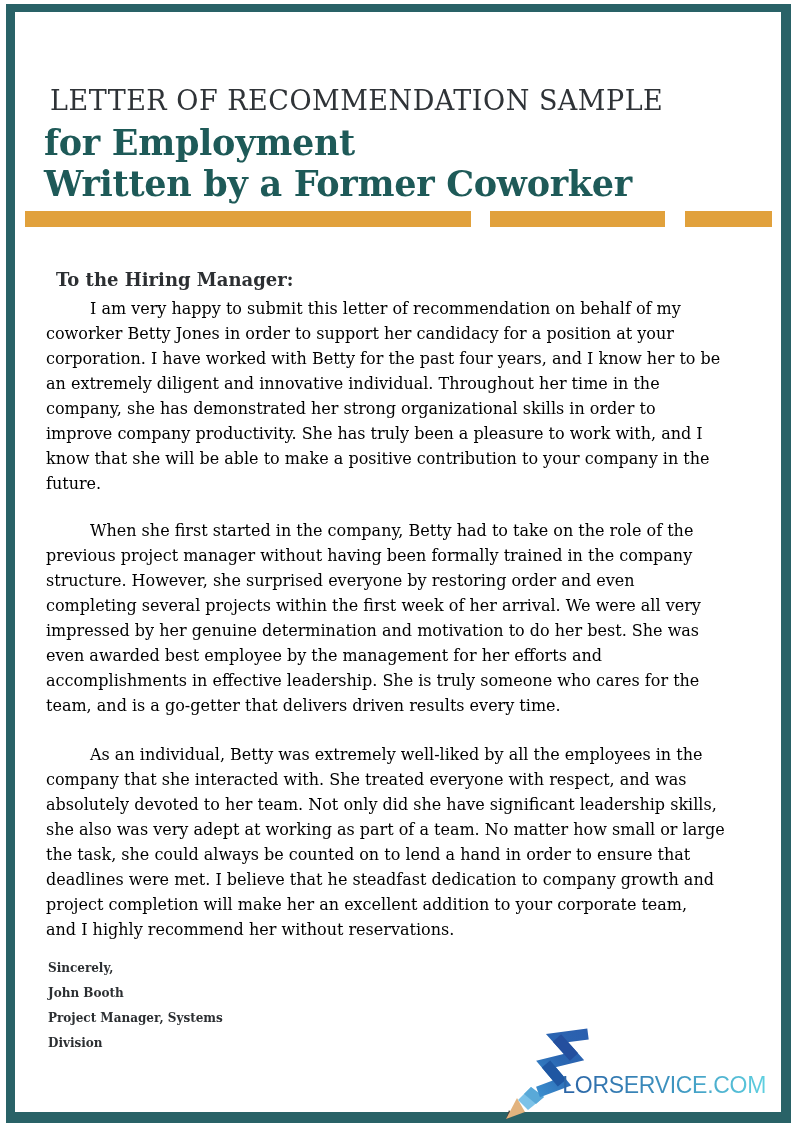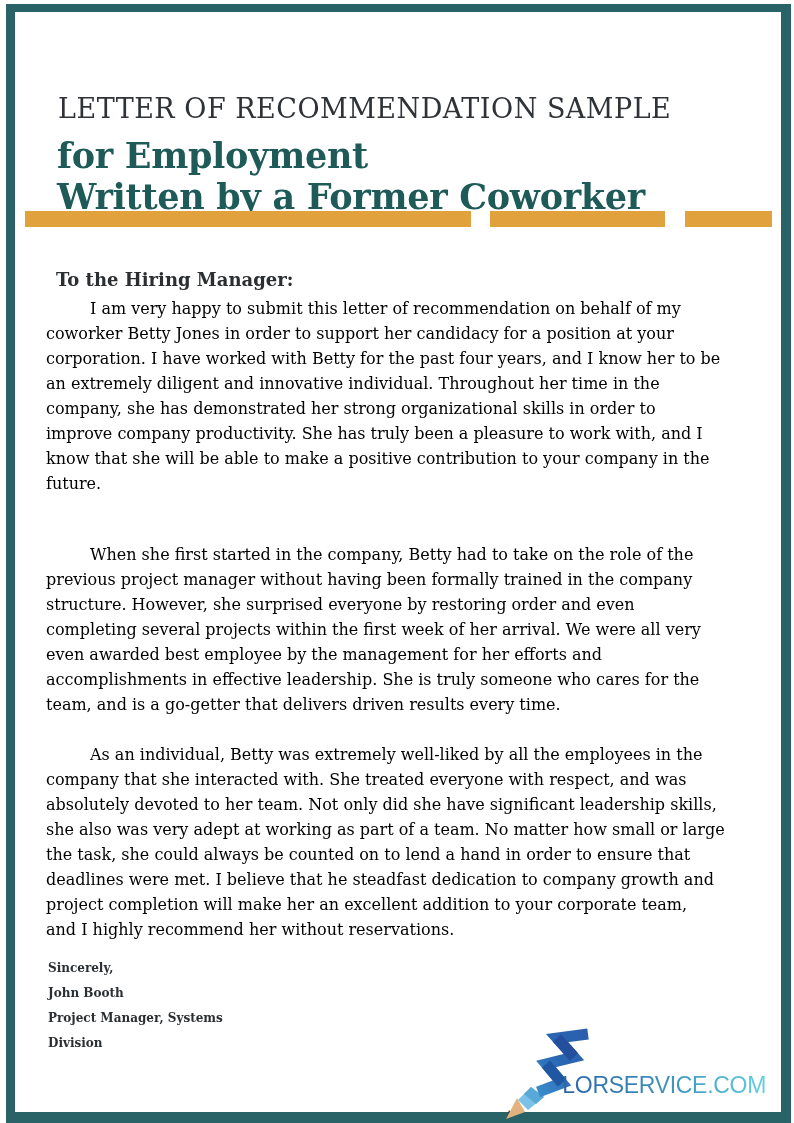--- a/index.html
+++ b/index.html
@@ -6,44 +6,44 @@
   body{
     width:794px;height:1123px;position:relative;background:#ffffff;
     font-family:"DejaVu Serif", serif;overflow:hidden;
   }
   .frame{
     position:absolute;top:4px;left:6px;right:3px;bottom:0;
     border:9px solid #296267;border-top-width:8px;border-right-width:10px;border-bottom-width:11px;
     pointer-events:none;box-sizing:border-box;
   }
   .kicker{
-    position:absolute;left:50px;top:85px;margin:8px;
+    position:absolute;left:50px;top:85px;margin:0;
     font-size:27px;font-weight:normal;letter-spacing:0.5px;color:#2f3337;white-space:nowrap;
   }
   .title{
-    position:absolute;left:44px;top:122px;margin:13px;
+    position:absolute;left:44px;top:122px;margin:0;
     font-size:35px;font-weight:bold;line-height:41px;letter-spacing:-0.3px;
     color:#1e5a58;white-space:nowrap;
   }
   .bar{position:absolute;top:211px;height:16px;background:#e1a13c;}
   .bar1{left:25px;width:446px;}
   .bar2{left:490px;width:175px;}
   .bar3{left:685px;width:87px;}
   .salutation{
     position:absolute;left:48px;top:259px;margin:8px;
     font-size:18px;font-weight:bold;color:#2c2f32;line-height:25px;white-space:nowrap;
   }
   .para{
     position:absolute;left:46px;width:710px;
     font-size:16px;line-height:25px;color:#000000;
   }
   .para .line{white-space:nowrap;}
   .para .line:first-child{text-indent:44px;}
   .para1{top:296px;}
-  .para2{top:518px;margin-top:24px;}
+  .para2{top:518px;}
   .para3{top:742px;}
   .closing{
     position:absolute;left:48px;top:956px;
     font-size:12px;font-weight:bold;color:#2c2f32;line-height:25px;
   }
   .closing .line{white-space:nowrap;}
   .logo{position:absolute;left:498px;top:1026px;width:282px;height:94px;}
   .logo svg{position:absolute;left:0;top:0;}
   .logo-text{
     position:absolute;right:14px;bottom:21px;
@@ -82,20 +82,21 @@
       <div class="line">company, she has demonstrated her strong organizational skills in order to</div>
       <div class="line">improve company productivity. She has truly been a pleasure to work with, and I</div>
       <div class="line">know that she will be able to make a positive contribution to your company in the</div>
       <div class="line">future.</div>
     </div>
   <div class="para para2">
       <div class="line">When she first started in the company, Betty had to take on the role of the</div>
       <div class="line">previous project manager without having been formally trained in the company</div>
       <div class="line">structure. However, she surprised everyone by restoring order and even</div>
       <div class="line">completing several projects within the first week of her arrival. We were all very</div>
+      <div class="line">impressed by her genuine determination and motivation to do her best. She was</div>
       <div class="line">even awarded best employee by the management for her efforts and</div>
       <div class="line">accomplishments in effective leadership. She is truly someone who cares for the</div>
       <div class="line">team, and is a go-getter that delivers driven results every time.</div>
     </div>
   <div class="para para3">
       <div class="line">As an individual, Betty was extremely well-liked by all the employees in the</div>
       <div class="line">company that she interacted with. She treated everyone with respect, and was</div>
       <div class="line">absolutely devoted to her team. Not only did she have significant leadership skills,</div>
       <div class="line">she also was very adept at working as part of a team. No matter how small or large</div>
       <div class="line">the task, she could always be counted on to lend a hand in order to ensure that</div>

